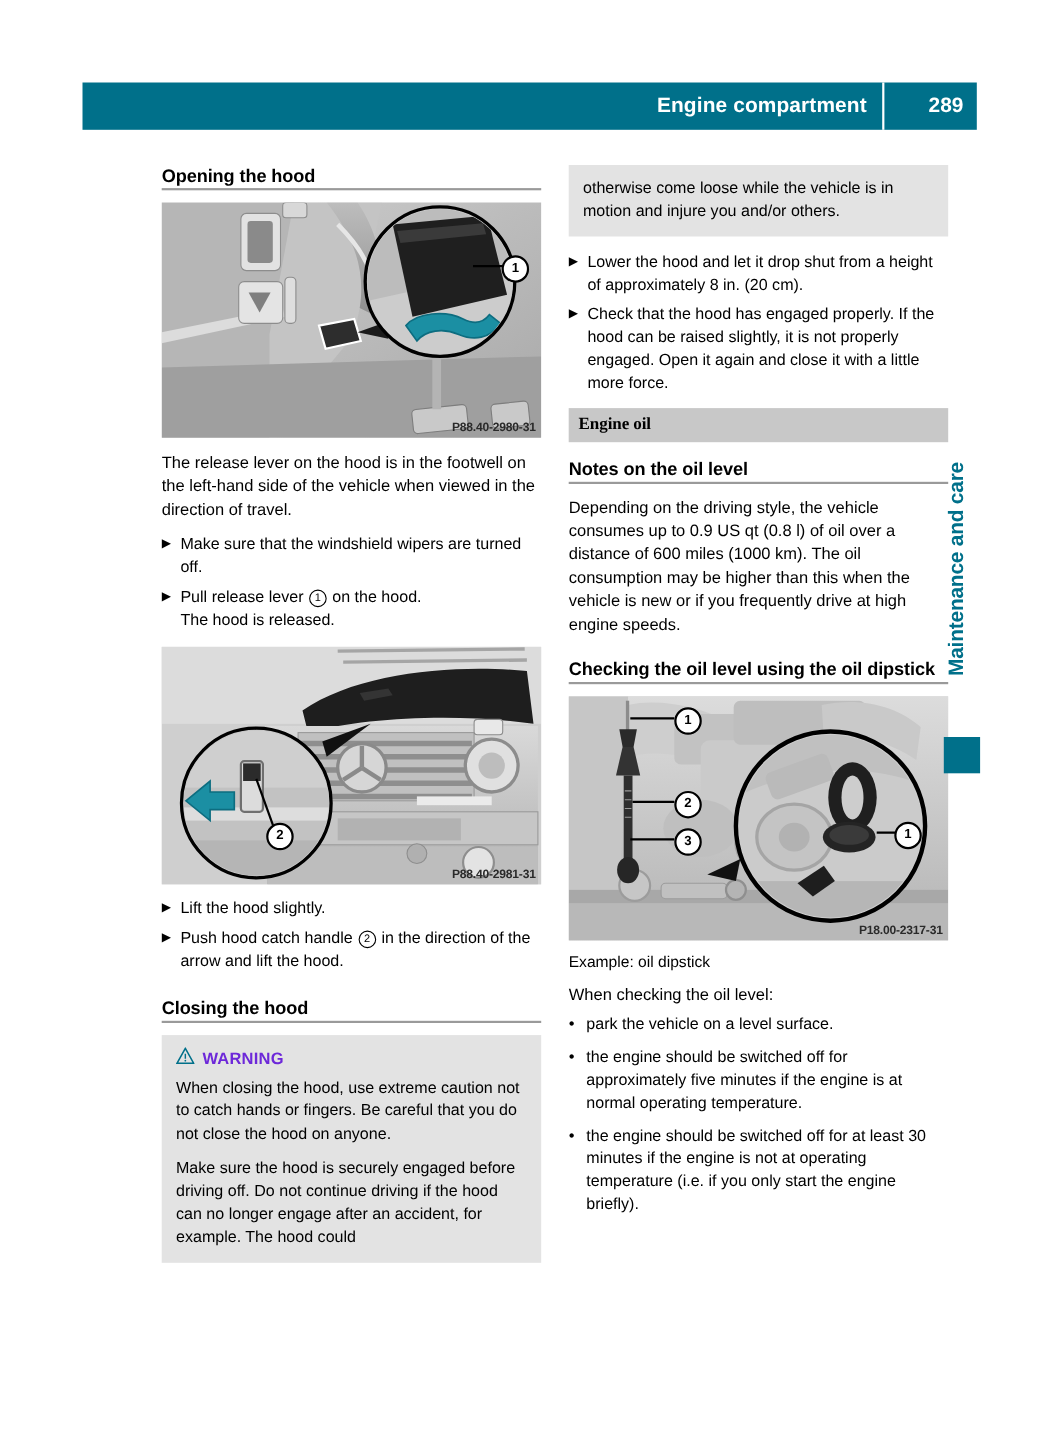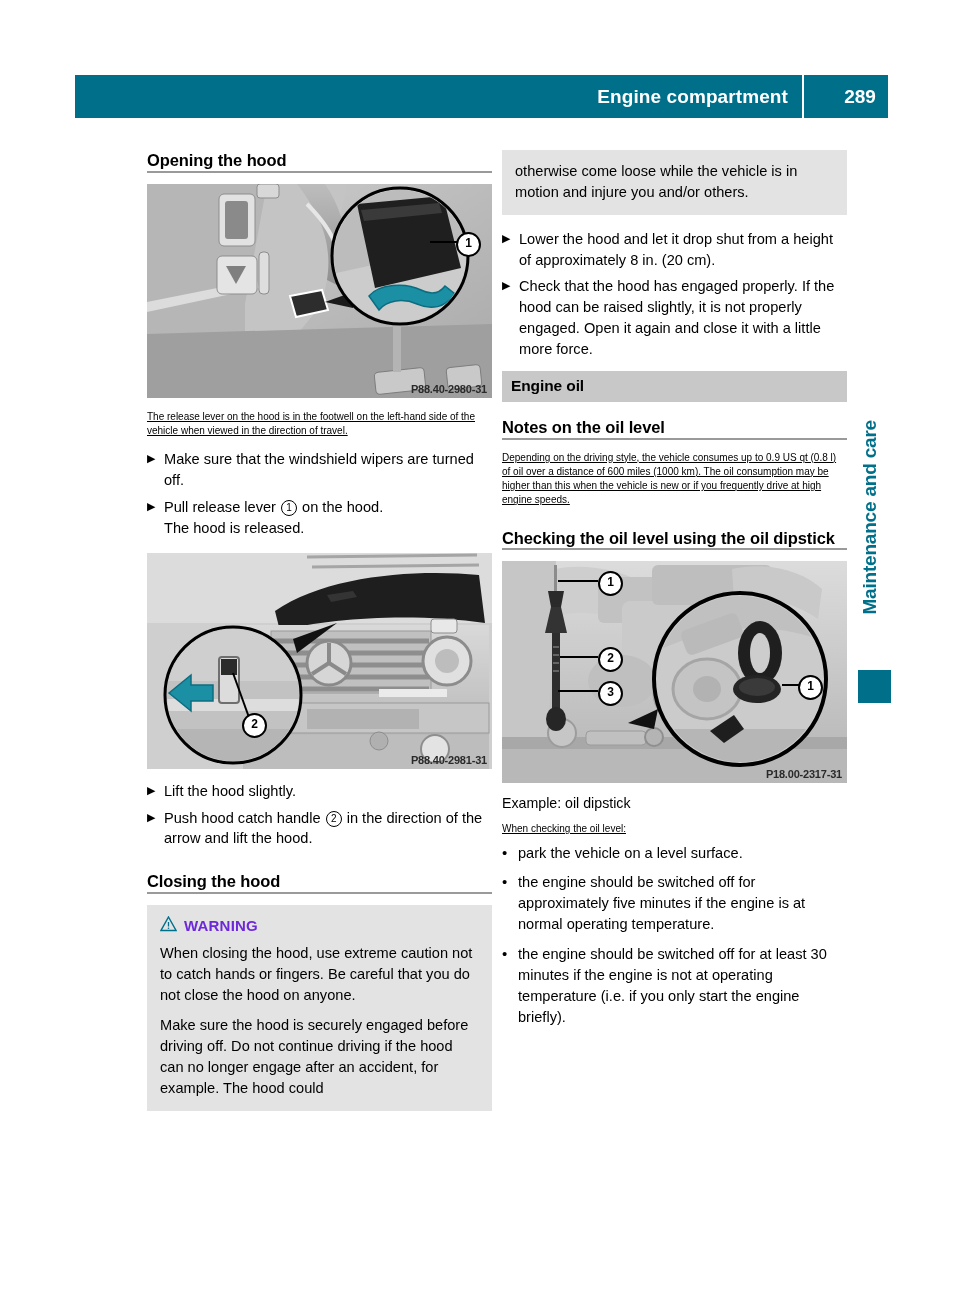--- a/index.html
+++ b/index.html
@@ -49,21 +49,21 @@
     padding-left: 28px;
   }
 
   
   .col {
     position: absolute;
     top: 150px;
     width: 345px;
   }
   .col-left  { left: 147px; }
-  .col-right { left: 502px; }
+  .col-right { left: 517px; }
 
   
   .h1 {
     font-size: 16.5px;
     font-weight: bold;
     line-height: 1.25;
     margin: 0 0 5px 0;
     letter-spacing: -0.1px;
   }
   .h1-rule {
@@ -72,24 +72,23 @@
   }
   .section-band {
     background: #c8c8c8;
     font-size: 15.5px;
     font-weight: bold;
     padding: 6px 9px 7px 9px;
     margin-bottom: 15px;
     letter-spacing: -0.1px;
   }
   p.body {
-    font-size: 10px;
+    font-size: 15px;
     line-height: 1.43;
     margin: 0 0 11px 0;
-    text-decoration: underline;
   }
   p.tight { margin-bottom: 6px; }
 
   
   .xlist { margin: 0 0 11px 0; }
   .xitem {
     display: flex;
     align-items: flex-start;
     font-size: 14.6px;
     line-height: 1.43;
@@ -437,21 +436,21 @@
     <div class="xitem">
       <span class="xmark">▶</span>
       <span class="xtext">Lower the hood and let it drop shut from a height of approximately 8 in. (20 cm).</span>
     </div>
     <div class="xitem">
       <span class="xmark">▶</span>
       <span class="xtext">Check that the hood has engaged properly. If the hood can be raised slightly, it is not properly engaged. Open it again and close it with a little more force.</span>
     </div>
   </div>
 
-  <div class="section-band" style="">Engine oil</div>
+  <div class="section-band" style="font-family:Liberation Serif, serif;">Engine oil</div>
 
   <div class="h1 h1-rule">Notes on the oil level</div>
 
   <p class="body">Depending on the driving style, the vehicle consumes up to 0.9 US qt (0.8 l) of oil over a distance of 600 miles (1000 km). The oil consumption may be higher than this when the vehicle is new or if you frequently drive at high engine speeds.</p>
 
   <div class="h1 h1-rule" style="margin-top:20px;">Checking the oil level using the oil dipstick</div>
 
   <div class="figure" style="height:222px;">
     <svg width="345" height="222" viewBox="0 0 345 222">
       <defs>

